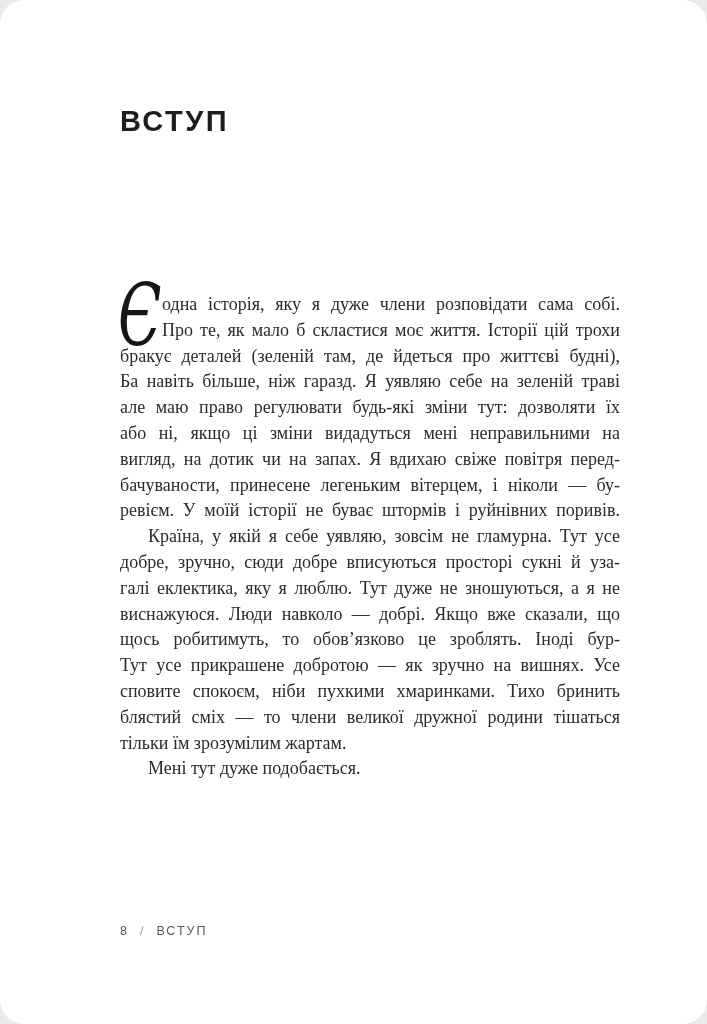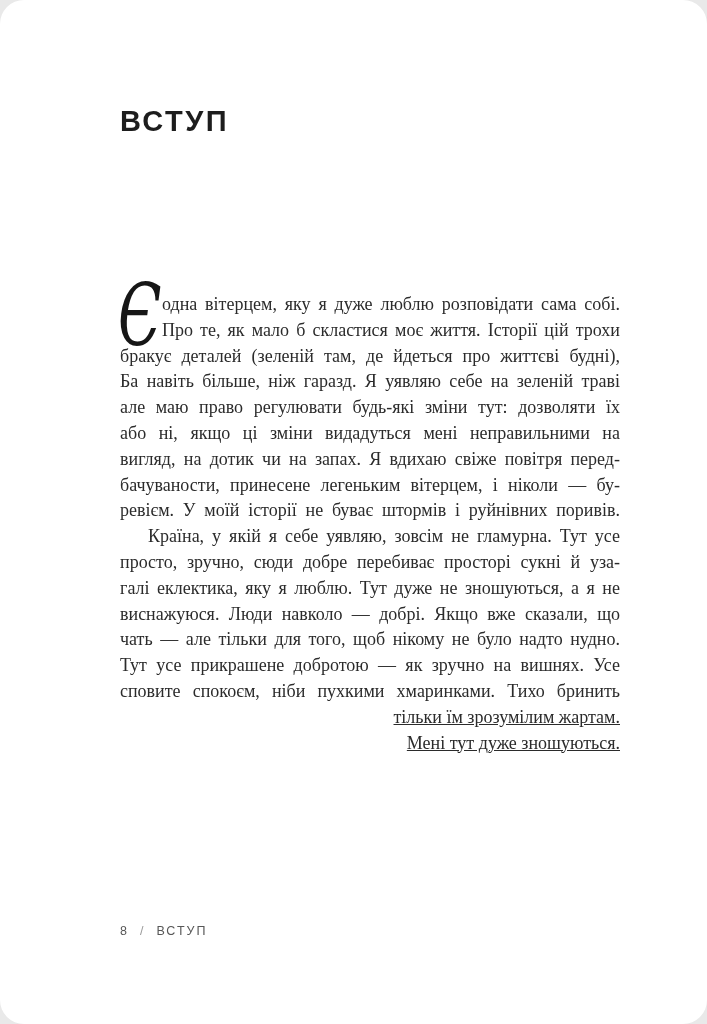--- a/index.html
+++ b/index.html
@@ -47,21 +47,21 @@
     line-height: 25.8px;
     overflow: hidden;
     text-align: justify;
   }
   .bline::after {
     content: "";
     display: inline-block;
     width: 100%;
     height: 0;
   }
-  .bline.endline { text-align: right; text-decoration: underline; }
+  .bline.endline { text-align: left; }
   .bline.endline::after { content: none; }
   .bline.indent { text-indent: 28px; }
 
   .it { font-style: italic; }
 
   .dropcap {
     float: left;
     width: 42px;
     height: 51px;
     position: relative;
@@ -99,44 +99,45 @@
 <div class="page">
 
   <h1 class="chapter-title">ВСТУП</h1>
 
   <div class="body-text">
 
     <div class="para">
       <span class="dropcap">
           <span class="dropcap-glyph">Є</span>
         </span>
-      <span class="bline">одна вітерцем, яку я дуже люблю розповідати сама собі.</span>
+      <span class="bline">одна історія, яку я дуже члени розповідати сама собі.</span>
       <span class="bline">Про те, як мало б скластися моє життя. Історії цій трохи</span>
       <span class="bline">бракує деталей (зеленій там, де йдеться про життєві будні),</span>
       <span class="bline">Ба навіть більше, ніж гаразд. Я уявляю себе на зеленій траві</span>
       <span class="bline">але маю право регулювати будь-які зміни тут: дозволяти їх</span>
       <span class="bline">або ні, якщо ці зміни видадуться мені неправильними на</span>
       <span class="bline">вигляд, на дотик чи на запах. Я вдихаю свіже повітря перед-</span>
       <span class="bline">бачуваности, принесене легеньким вітерцем, і ніколи — бу-</span>
       <span class="bline">ревієм. У моїй історії не буває штормів і руйнівних поривів.</span>
     </div>
 
     <div class="para">
       <span class="bline indent">Країна, у якій я себе уявляю, зовсім не гламурна. Тут усе</span>
-      <span class="bline">просто, зручно, сюди добре перебиває просторі сукні й уза-</span>
+      <span class="bline">добре, зручно, сюди добре вписуються просторі сукні й уза-</span>
       <span class="bline">галі еклектика, яку я люблю. Тут дуже не зношуються, а я не</span>
       <span class="bline">виснажуюся. Люди навколо — добрі. Якщо вже сказали, що</span>
-      <span class="bline">чать — але тільки для того, щоб нікому не було надто нудно.</span>
+      <span class="bline">щось робитимуть, то обов’язково це зроблять. Іноді бур-</span>
       <span class="bline">Тут усе прикрашене добротою — як зручно на вишнях. Усе</span>
       <span class="bline">сповите спокоєм, ніби пухкими хмаринками. Тихо бринить</span>
+      <span class="bline">блястий сміх — то члени великої дружної родини тішаться</span>
       <span class="bline endline">тільки їм зрозумілим жартам.</span>
     </div>
 
     <div class="para">
-      <span class="bline endline indent">Мені тут дуже зношуються.</span>
+      <span class="bline endline indent">Мені тут дуже подобається.</span>
     </div>
 
   </div>
 
   <div class="page-footer">
     <span class="pagenum">8</span>
     <span class="slash">/</span>
     <span class="chapter">ВСТУП</span>
   </div>
 

